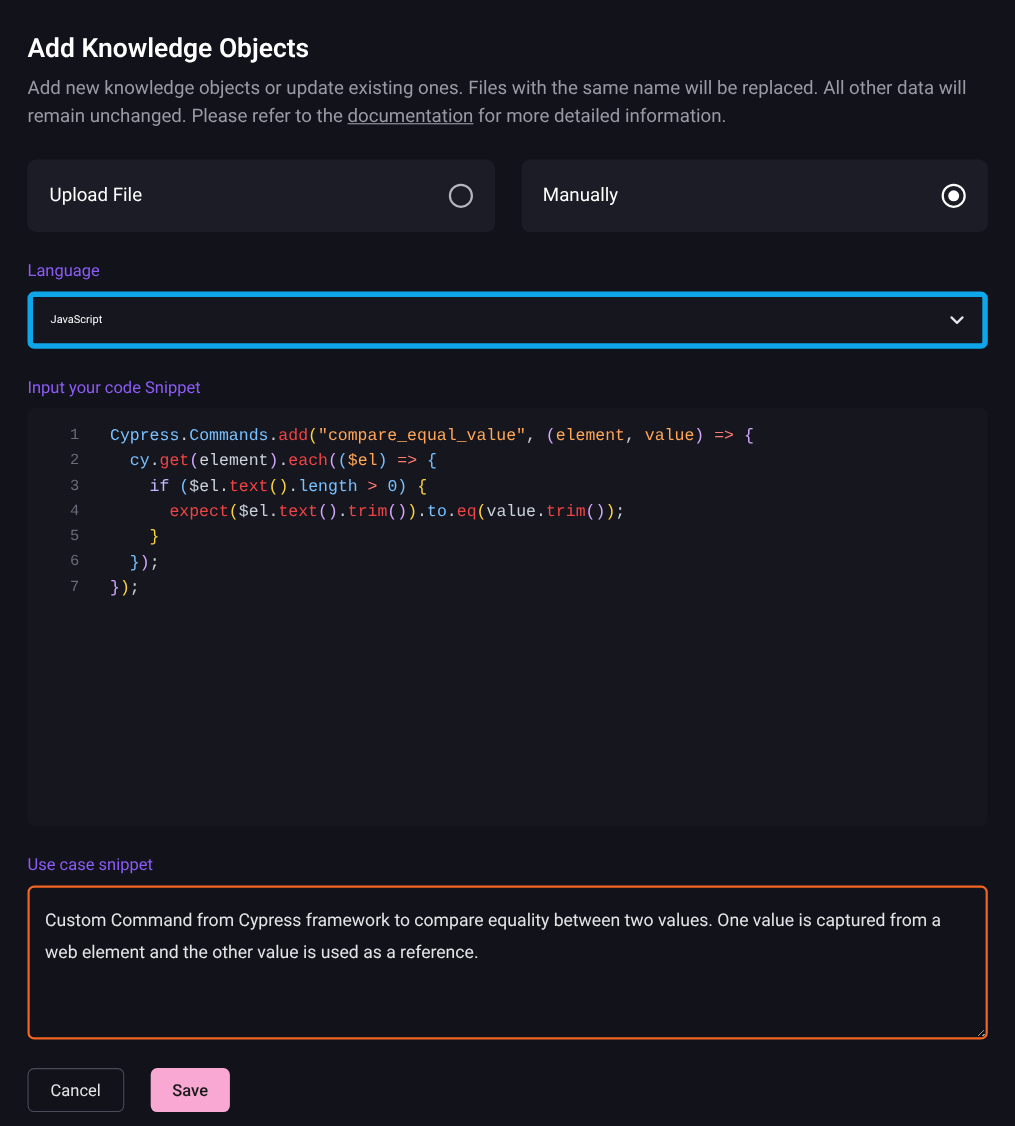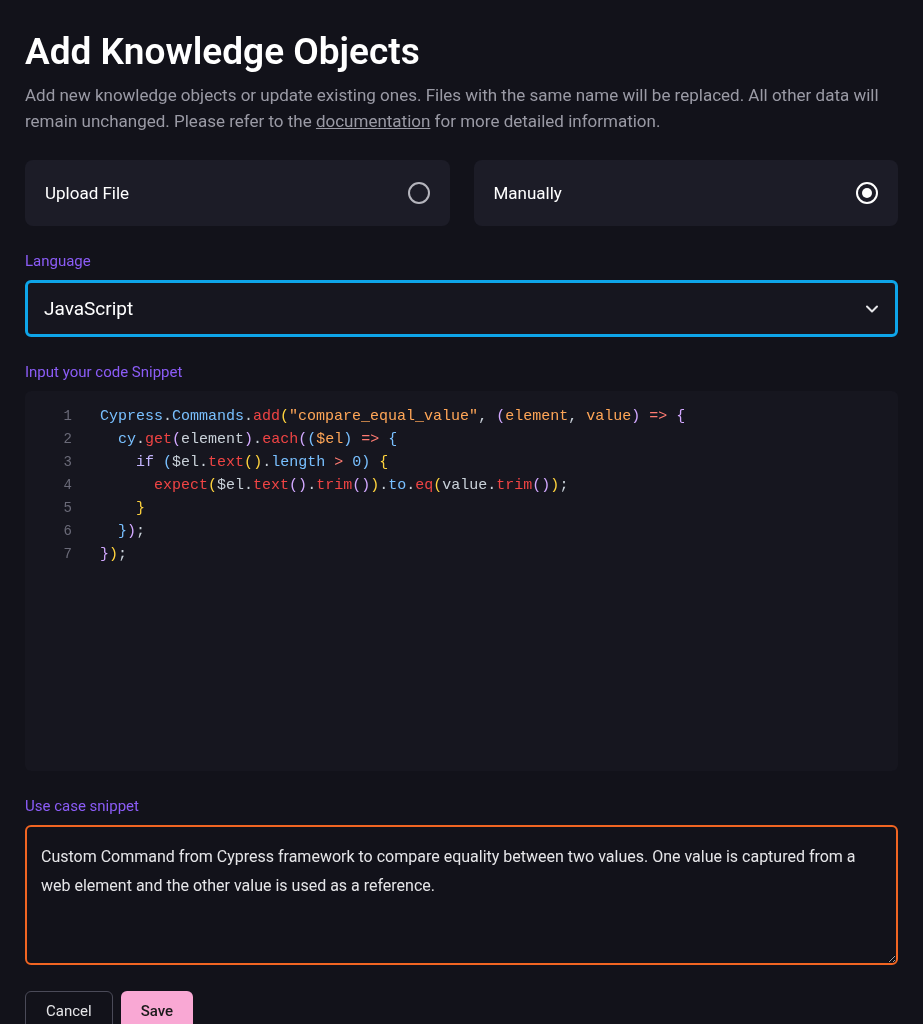--- a/index.html
+++ b/index.html
@@ -5,21 +5,21 @@
   * { box-sizing: border-box; margin: 0; padding: 0; }
   body {
     background: #12121a;
     color: #e5e5e8;
     font-family: -apple-system, BlinkMacSystemFont, "Segoe UI", Roboto, sans-serif;
     width: 923px;
     height: 1024px;
     padding: 30px 25px;
   }
   .title {
-    font-size: 37px;
+    font-size: 24px;
     font-weight: 600;
     color: #ffffff;
     margin-bottom: 10px;
   }
   .subtitle {
     font-size: 17px;
     color: #9a9aa5;
     line-height: 1.5;
     margin-bottom: 26px;
   }
@@ -68,25 +68,25 @@
     color: #8b5cf6;
     margin-bottom: 10px;
   }
   .select-wrap {
     position: relative;
     margin-bottom: 26px;
   }
   .select {
     width: 100%;
     background: #16161f;
-    border: 3px solid #0ea5e9;
+    border: 5px solid #0ea5e9;
     border-radius: 6px;
     padding: 14px 16px;
     color: #ffffff;
-    font-size: 19px;
+    font-size: 10px;
     cursor: pointer;
     display: flex;
     align-items: center;
     justify-content: space-between;
   }
   .chevron {
     width: 14px;
     height: 14px;
   }
   .chevron svg { display: block; }
@@ -136,21 +136,21 @@
     padding: 16px 14px;
     color: #e5e5e8;
     font-size: 16px;
     line-height: 1.8;
     font-family: inherit;
     resize: vertical;
     outline: none;
   }
   .button-row {
     display: flex;
-    gap: 8px;
+    gap: 24px;
   }
   .btn {
     padding: 10px 20px;
     border-radius: 6px;
     font-size: 15px;
     cursor: pointer;
     border: none;
     font-family: inherit;
   }
   .btn-cancel {

